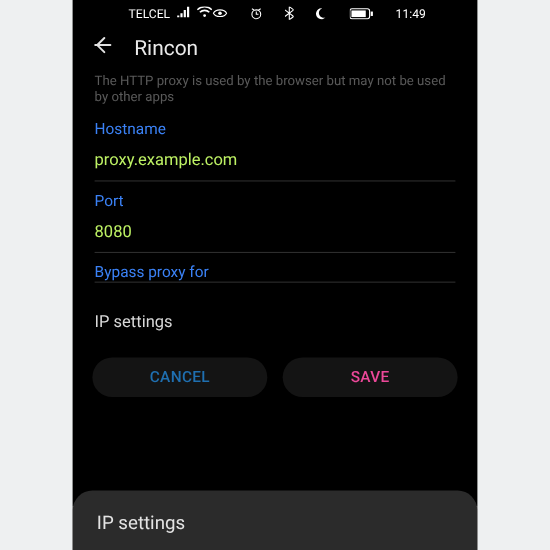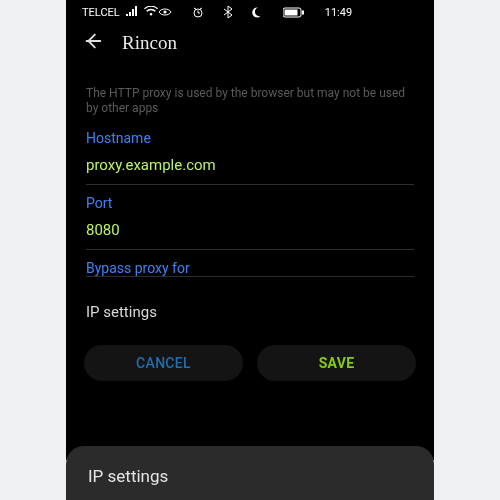--- a/index.html
+++ b/index.html
@@ -1,35 +1,35 @@
 <!DOCTYPE html>
 <html><head>
 <meta charset="utf-8">
 <style>
   * { margin: 0; padding: 0; box-sizing: border-box; }
   html, body { width: 500px; height: 500px; background: #eef0f1; font-family: -apple-system, Roboto, "Helvetica Neue", Arial, sans-serif; }
   .phone { position: relative; margin: 0 auto; width: 368px; height: 500px; background: #000; color: #fff; overflow: hidden; }
-  .statusbar { height: 22px; padding: 2px 12px 0 16px; display: flex; justify-content: flex-start; align-items: center; font-size: 11px; color: #fff; }
+  .statusbar { height: 22px; padding: 2px 12px 0 16px; display: flex; justify-content: center; align-items: center; font-size: 11px; color: #fff; }
   .sb-left { display: flex; align-items: center; gap: 6px; }
   .sb-right { display: flex; align-items: center; gap: 20px; }
   .sb-right svg { display: block; }
-  .header { display: flex; align-items: center; gap: 18px; padding: 8px 16px 10px 16px; font-family: Liberation Serif, serif; }
+  .header { display: flex; align-items: center; gap: 18px; padding: 8px 16px 10px 16px; }
   .header .title { font-size: 19px; font-weight: 400; color: #eaeaea; }
-  .content { padding: 0 20px; margin-top: 20px; }
+  .content { padding: 0 20px; }
   .helper { color: #5a5a5a; font-size: 12px; line-height: 15px; margin-bottom: 14px; }
   .field-label { color: #3b82f6; font-size: 14px; margin-top: 10px; }
   .field-value { color: #bef264; font-size: 15px; padding: 10px 0 10px 0; }
   .underline { height: 1px; background: #2d2d2d; margin-bottom: 8px; }
   .row-ipsettings { display: flex; justify-content: space-between; align-items: center; padding: 18px 0 16px 0; }
   .row-ipsettings .left { color: #d9d9d9; font-size: 15px; }
   .row-ipsettings .right { display: flex; align-items: center; gap: 6px; color: #7a7a7a; font-size: 14px; }
   .buttons { display: flex; gap: 14px; padding: 8px 18px 0 18px; }
   .btn { flex: 1; height: 36px; border-radius: 18px; background: #141414; display: flex; align-items: center; justify-content: center; font-size: 14px; font-weight: 500; letter-spacing: .3px; }
   .btn.cancel { color: #1f6fb0; }
-  .btn.save   { color: #84cc16; font-weight: bold; }
+  .btn.save   { color: #ec4899; }
   .sheet { position: absolute; left: 0; right: 0; bottom: 0; background: #2b2b2b; border-top-left-radius: 18px; border-top-right-radius: 18px; padding: 20px 22px 14px 22px; color: #e4e4e4; font-size: 17px; }
   
   .bg-sliver { position: absolute; left: 0; right: 0; bottom: 0; height: 40px; background: #fafafa; }
   .bg-sliver .chip { position: absolute; right: 8px; bottom: 6px; width: 22px; height: 24px; border: 1px solid #bdbdbd; border-radius: 4px; background: #fff; }
 </style>
 </head>
 <body>
 
 <div class="phone">
 

